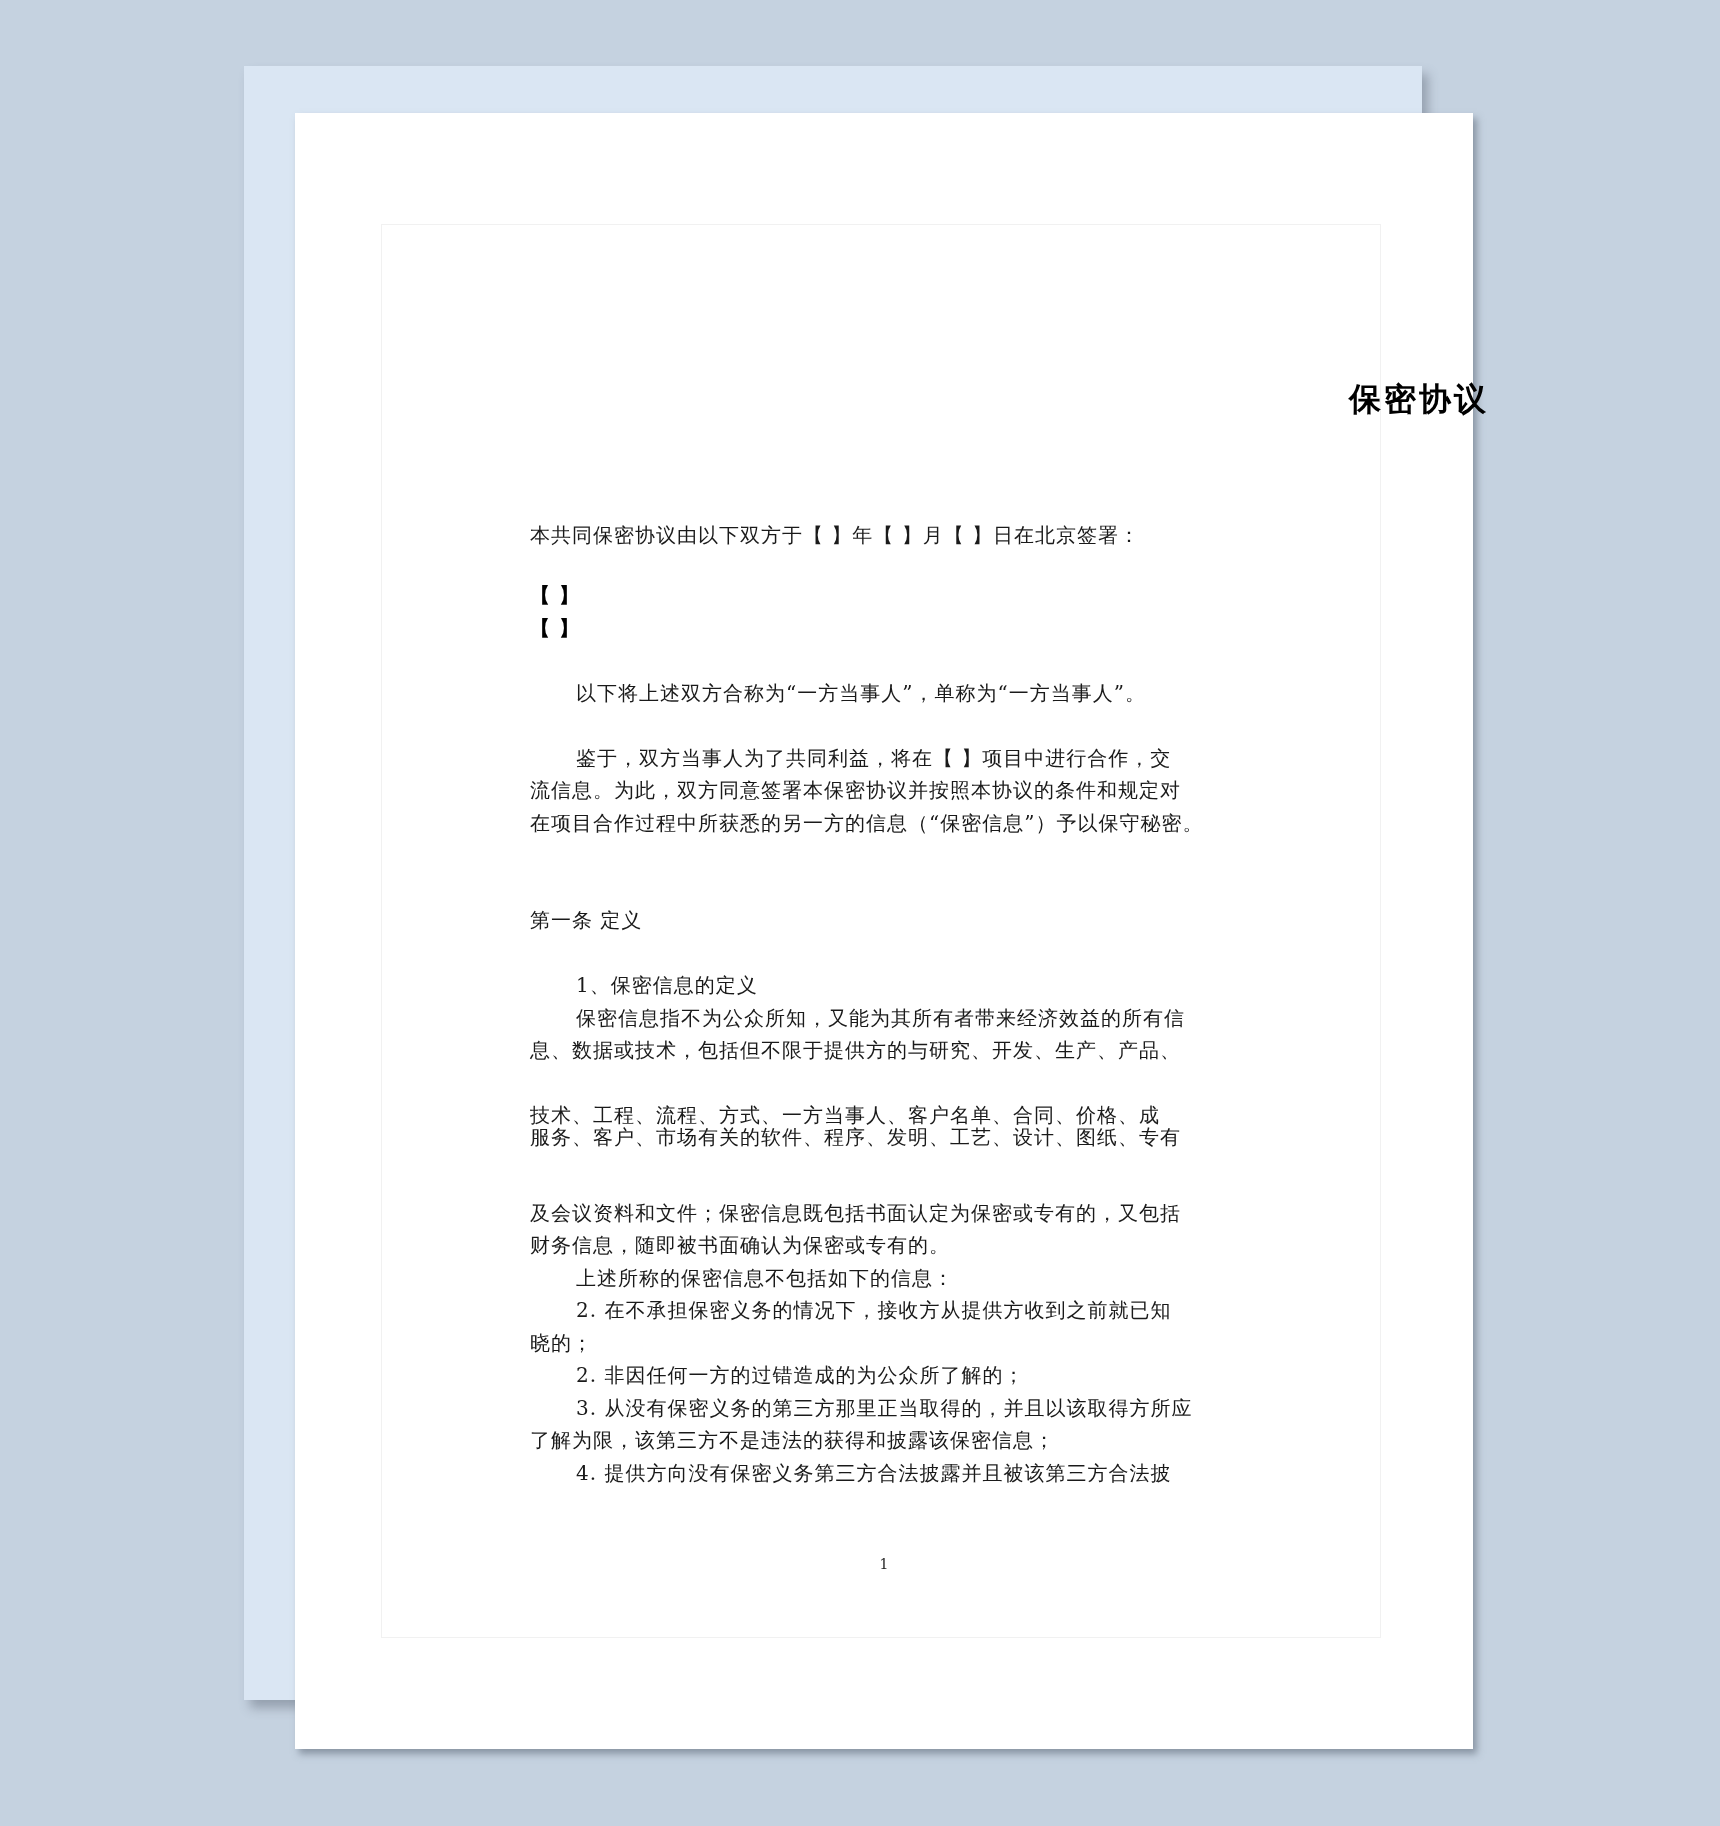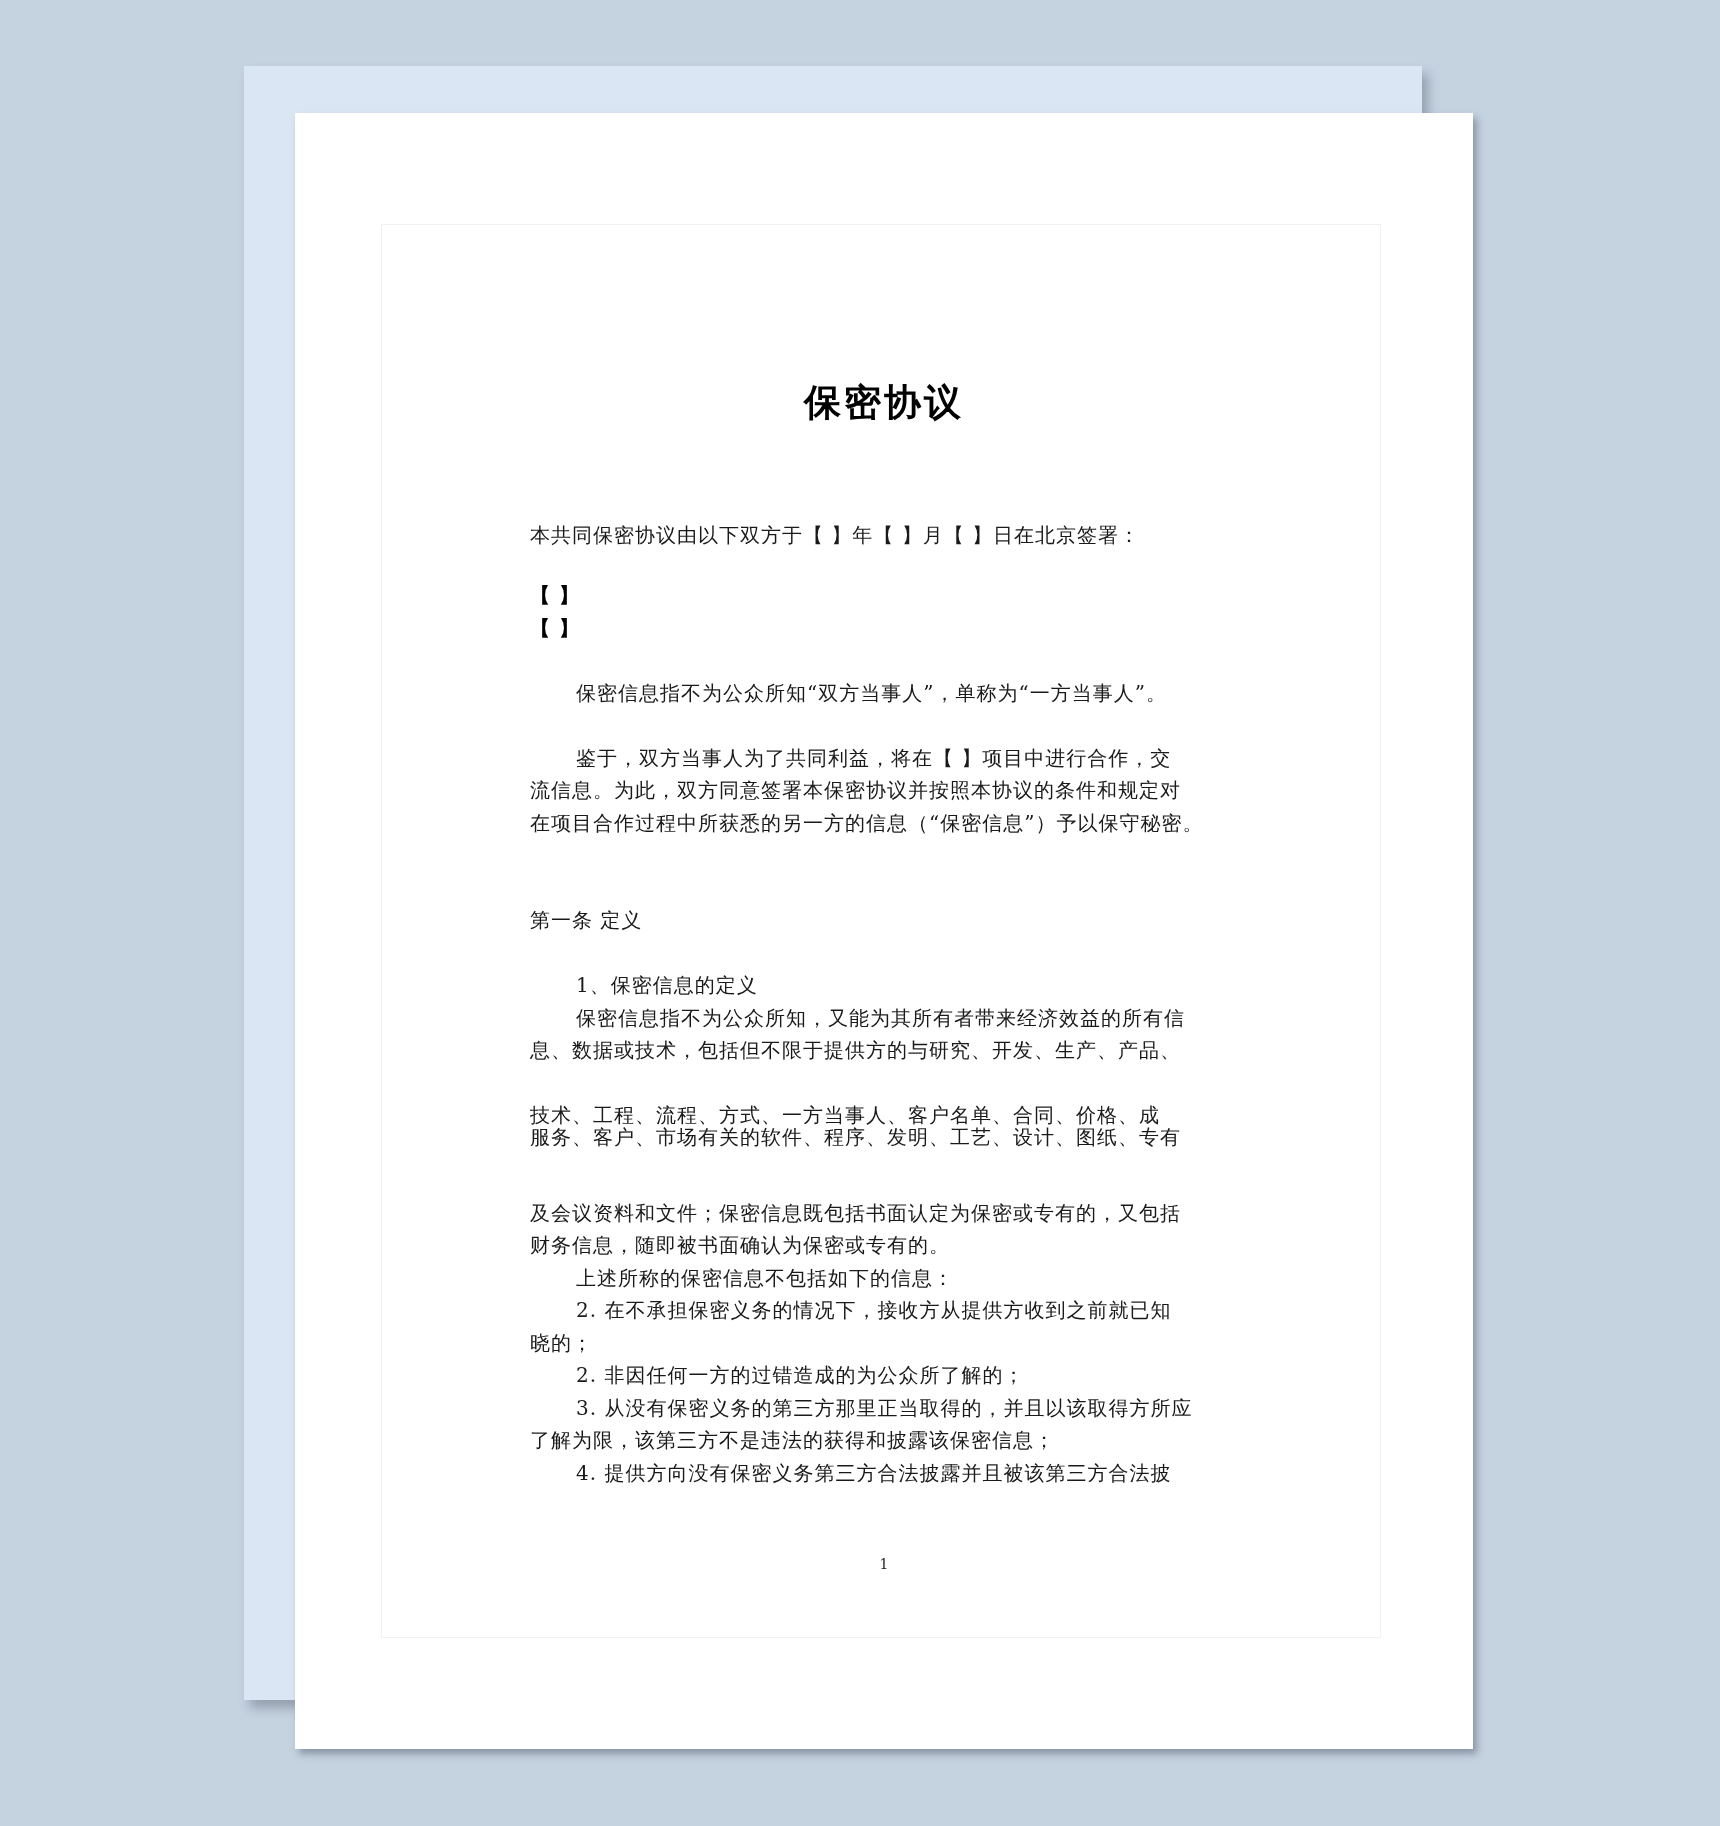--- a/index.html
+++ b/index.html
@@ -37,23 +37,23 @@
     font-size: 20px;
     line-height: 32.5px;
     height: 32.5px;
     color: #1a1a1a;
     white-space: nowrap;
     letter-spacing: 1px;
   }
   .indent { left: 281px; }
   .title {
     position: absolute;
-    left: 0; width: 1178px;
-    text-align: center;
-    font-size: 37px;
+    left: 16px; width: 1178px;
+    text-align: right;
+    font-size: 32px;
     font-weight: bold;
     color: #000;
     font-family: "DejaVu Sans", "Liberation Sans", sans-serif;
     letter-spacing: 3px;
     top: 265px;
   }
   .bracket { font-weight: bold; color: #000; }
   .heading { font-family: "DejaVu Sans", "Liberation Sans", sans-serif; }
   .page-num {
     position: absolute;
@@ -70,21 +70,21 @@
 <div class="front-page">
   <div class="frame"></div>
 
   <div class="title">保密协议</div>
 
   <div class="line" style="top:406px">本共同保密协议由以下双方于【  】年【  】月【  】日在北京签署：</div>
 
   <div class="line bracket" style="top:466px">【  】</div>
   <div class="line bracket" style="top:499px">【  】</div>
 
-  <div class="line indent" style="top:564px">保密信息指不为公众所知“双方当事人”，单称为“一方当事人”。</div>
+  <div class="line indent" style="top:564px">以下将上述双方合称为“一方当事人”，单称为“一方当事人”。</div>
 
   <div class="line indent" style="top:629px">鉴于，双方当事人为了共同利益，将在【  】项目中进行合作，交</div>
   <div class="line" style="top:661px">流信息。为此，双方同意签署本保密协议并按照本协议的条件和规定对</div>
   <div class="line" style="top:694px">在项目合作过程中所获悉的另一方的信息（“保密信息”）予以保守秘密。</div>
 
   <div class="line heading" style="top:791px">第一条  定义</div>
 
   <div class="line indent" style="top:856px">1、保密信息的定义</div>
 
   <div class="line indent" style="top:889px">保密信息指不为公众所知，又能为其所有者带来经济效益的所有信</div>

